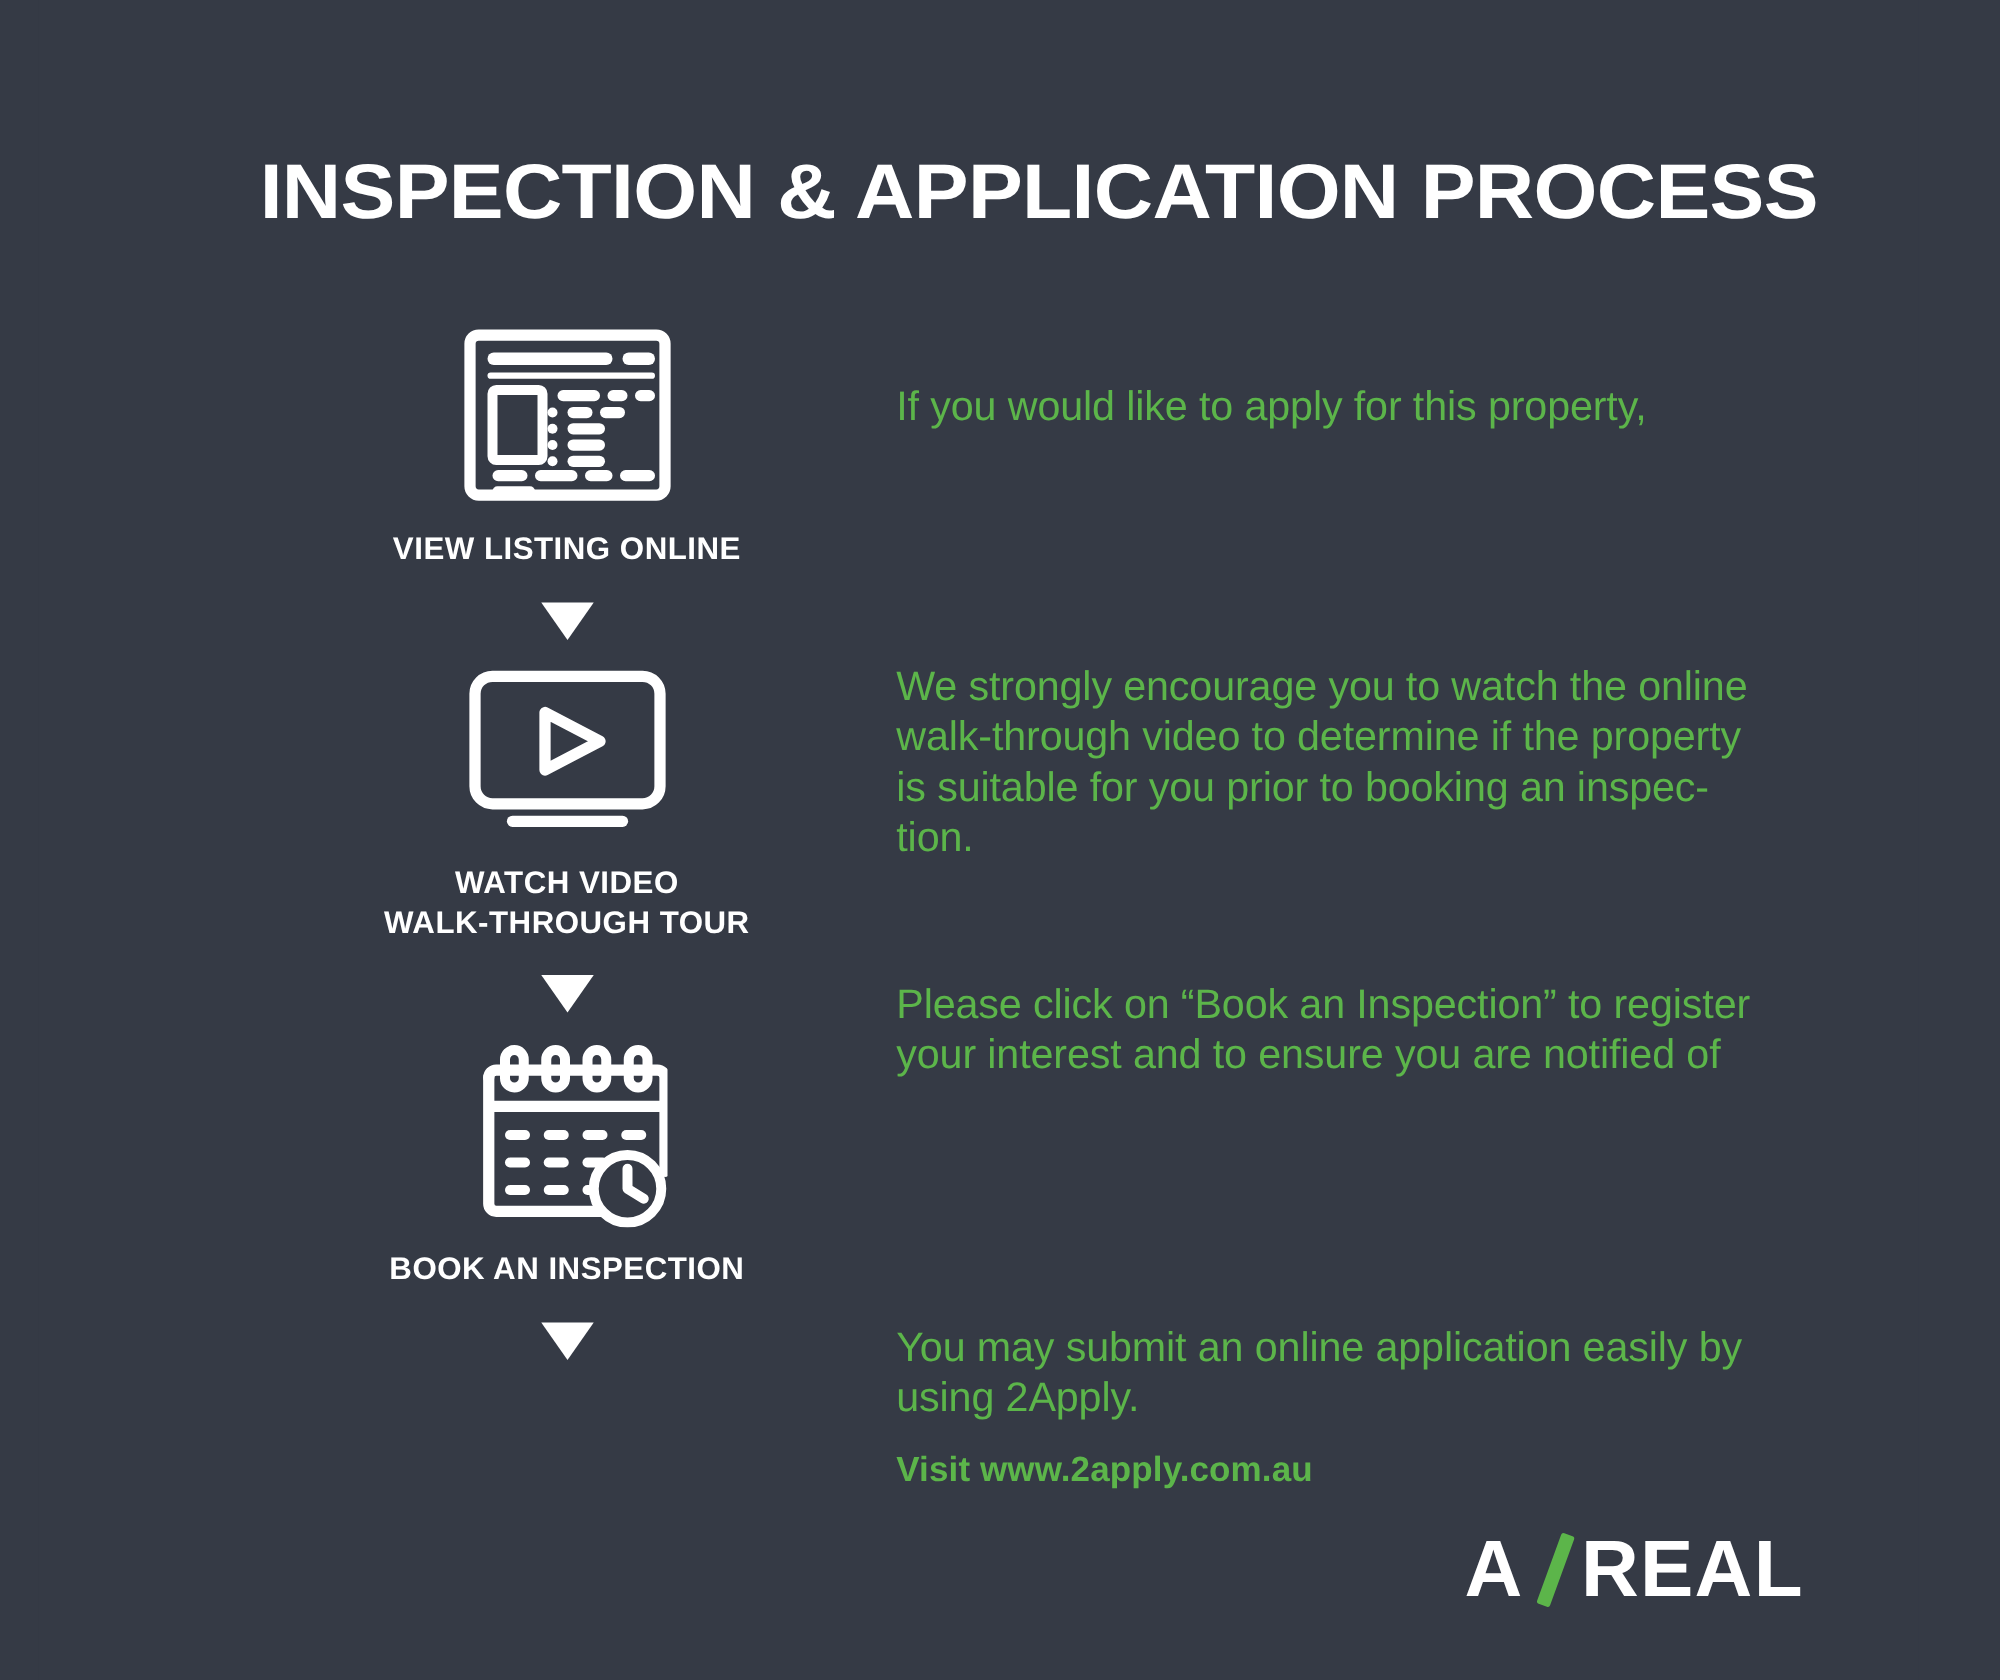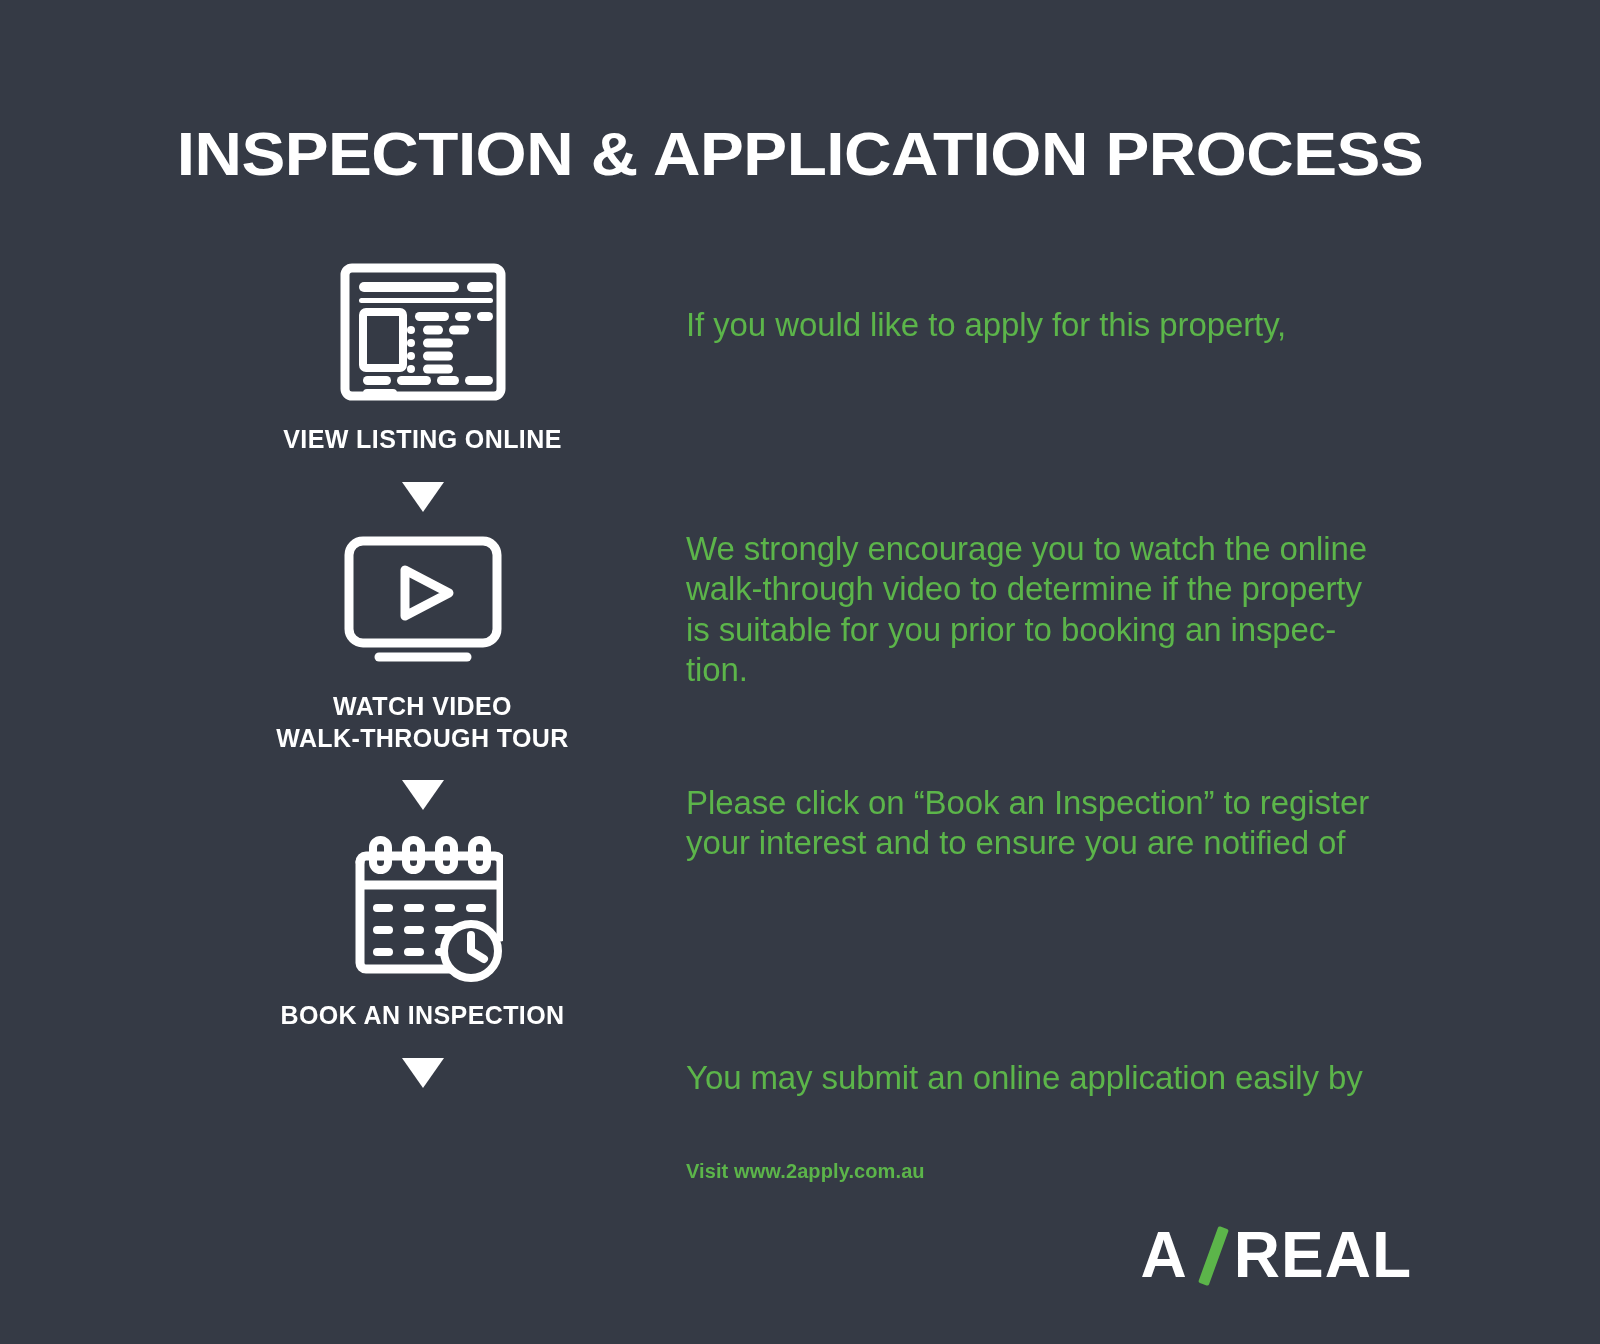--- a/index.html
+++ b/index.html
@@ -10,20 +10,21 @@
     background: #353a45;
     font-family: "Liberation Sans", sans-serif;
     overflow: hidden;
   }
 
   #poster {
     position: relative;
     width: 1504px;
     height: 1344px;
     background: #353a45;
+    margin-left: 31px;
   }
 
   
   .title {
     position: absolute;
     left: 0;
     top: 118px;
     width: 1600px;
     text-align: center;
     color: #ffffff;
@@ -106,21 +107,21 @@
   .copy-2 { top: 529px; }
   .copy-3 { top: 783px; }
   .copy-4 { top: 1058px; }
 
   .visit {
     position: absolute;
     left: 686px;
     top: 1160px;
     color: #5cb54a;
     font-weight: bold;
-    font-size: 20px;
+    font-size: 28px;
     letter-spacing: 0.1px;
   }
 
   
   .logo {
     position: absolute;
     right: 92px;
     bottom: 52px;
     display: flex;
     align-items: center;
@@ -260,20 +261,21 @@
     <p>tion.</p>
   </div>
 
   <div class="copy copy-3">
     <p>Please click on “Book an Inspection” to register</p>
     <p>your interest and to ensure you are notified of</p>
   </div>
 
   <div class="copy copy-4">
     <p>You may submit an online application easily by</p>
+    <p>using 2Apply.</p>
   </div>
 
   <div class="visit">Visit www.2apply.com.au</div>
 
   <div class="logo">
     <span>A</span>
     <span class="slash"></span>
     <span>REAL</span>
   </div>
 

